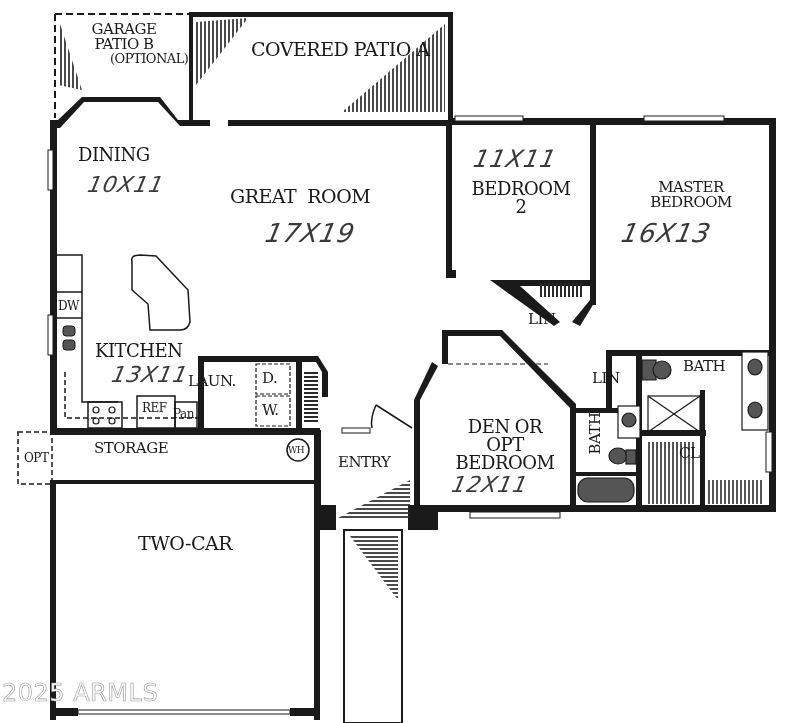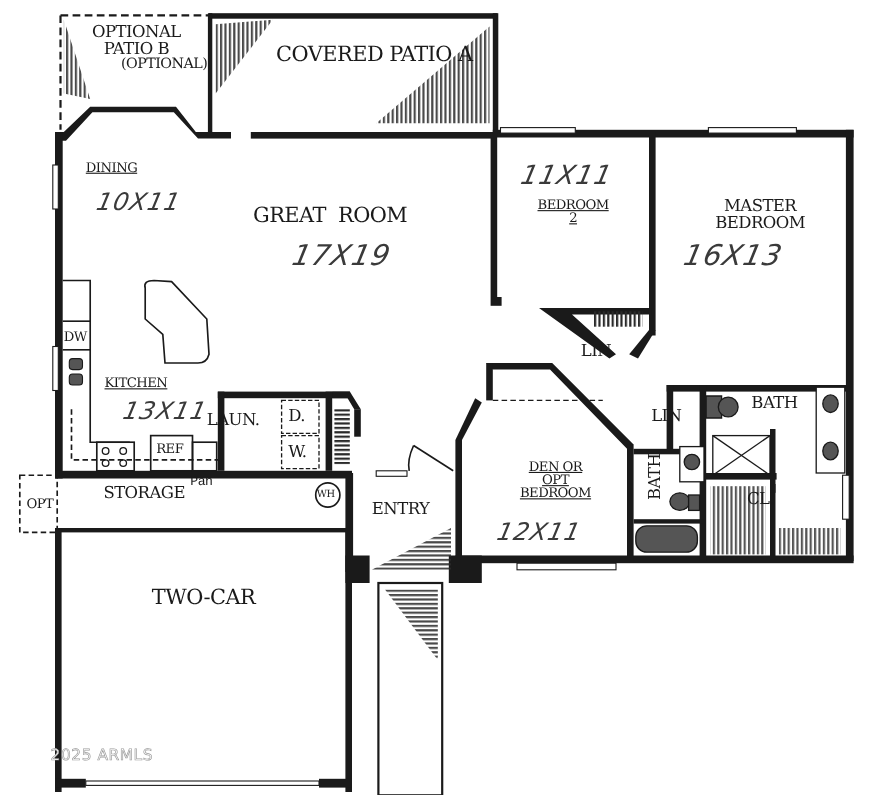--- a/index.html
+++ b/index.html
@@ -1,24 +1,24 @@
 <!DOCTYPE html>
 <html><head>
 <meta charset="utf-8">
 <style>
   html,body{margin:0;padding:0;background:#ffffff;}
   body{width:800px;height:723px;overflow:hidden;position:relative;font-family:"DejaVu Serif","Liberation Serif",serif;}
   #plan{position:absolute;left:0;top:0;width:800px;height:723px;}
   .lbl{position:absolute;font-family:"DejaVu Serif","Liberation Serif",serif;color:#1a1a1a;text-align:center;line-height:1.0;white-space:nowrap;letter-spacing:-0.5px;}
   .lbl.big{font-size:19px;}
-  .lbl.med{font-size:12px;text-decoration:underline;}
+  .lbl.med{font-size:18px;}
   .lbl.sm{font-size:15px;}
   .lbl.xs{font-size:12px;}
   .dim{position:absolute;font-family:"DejaVu Sans","Liberation Sans",sans-serif;font-style:italic;color:#3a3a3a;font-size:26px;font-weight:300;letter-spacing:1px;white-space:nowrap;transform:skewX(-12deg);}
-  .wm{position:absolute;left:2px;top:679px;font-family:"DejaVu Sans","Liberation Sans",sans-serif;font-size:14px;color:#ffffff;-webkit-text-stroke:0.6px #9a9a9a;letter-spacing:0.5px;margin-left:44px;}
+  .wm{position:absolute;left:2px;top:679px;font-family:"DejaVu Sans","Liberation Sans",sans-serif;font-size:24px;color:#ffffff;-webkit-text-stroke:0.6px #9a9a9a;letter-spacing:0.5px;}
   .vert{transform:rotate(-90deg);transform-origin:center;}
 </style>
 </head>
 <body>
 
 <svg id="plan" viewBox="0 0 800 723" xmlns="http://www.w3.org/2000/svg">
   <defs>
     <pattern id="hatchV" width="4" height="4" patternUnits="userSpaceOnUse">
       <rect width="2" height="4" fill="#2a2a2a"></rect>
     </pattern>
@@ -172,21 +172,21 @@
     <rect x="626" y="450" width="10" height="14"></rect>
     <rect x="578" y="478" width="56" height="24" rx="10"></rect>
   </g>
   <rect x="646" y="442" width="50" height="62" fill="url(#hatchV)" opacity="0.8"></rect>
   <rect x="708" y="480" width="56" height="24" fill="url(#hatchV)" opacity="0.8"></rect>
 
   <path d="M448 364 L548 364" stroke="#1a1a1a" stroke-width="1.2" stroke-dasharray="5 3" fill="none"></path>
 </svg>
 
 <div class="lbl sm" style="left:70px;top:22px;width:108px;">
-  <div>OPTIONAL</div>
+  <div>GARAGE</div>
   <div>PATIO B</div>
   <div style="font-size:13px;padding-left:40px;">(OPTIONAL)</div>
 </div>
 <div class="lbl big" style="left:222px;top:40px;padding-left:29px;">COVERED PATIO A</div>
 
 <div class="lbl med" style="left:78px;top:146px;">DINING</div>
 <div class="dim" style="left:88px;top:172px;font-size:22px;">10X11</div>
 
 <div class="lbl big" style="left:230px;top:187px;white-space:pre;">GREAT  ROOM</div>
 <div class="dim" style="left:266px;top:218px;">17X19</div>
@@ -206,21 +206,21 @@
 <div class="lbl xs" style="left:58px;top:300px;">DW</div>
 
 <div class="lbl med" style="left:95px;top:342px;">KITCHEN</div>
 <div class="dim" style="left:112px;top:362px;font-size:22px;">13X11</div>
 
 <div class="lbl sm" style="left:188px;top:374px;text-align:right;">LAUN.</div>
 <div class="lbl sm" style="left:262px;top:371px;">D.</div>
 <div class="lbl sm" style="left:262px;top:403px;">W.</div>
 
 <div class="lbl xs" style="left:142px;top:402px;">REF</div>
-<div class="lbl xs" style="left:173px;top:432px;font-family:Liberation Mono, monospace;">Pan</div>
+<div class="lbl xs" style="left:173px;top:408px;">Pan</div>
 
 <div class="lbl sm" style="left:94px;top:441px;">STORAGE</div>
 <div class="lbl xs" style="left:24px;top:452px;">OPT</div>
 <div class="lbl" style="left:288px;top:446px;font-size:9px;">WH</div>
 
 <div class="lbl sm" style="left:338px;top:455px;">ENTRY</div>
 
 <div class="lbl sm" style="left:528px;top:312px;">LIN</div>
 <div class="lbl sm" style="left:592px;top:371px;">LIN</div>
 

